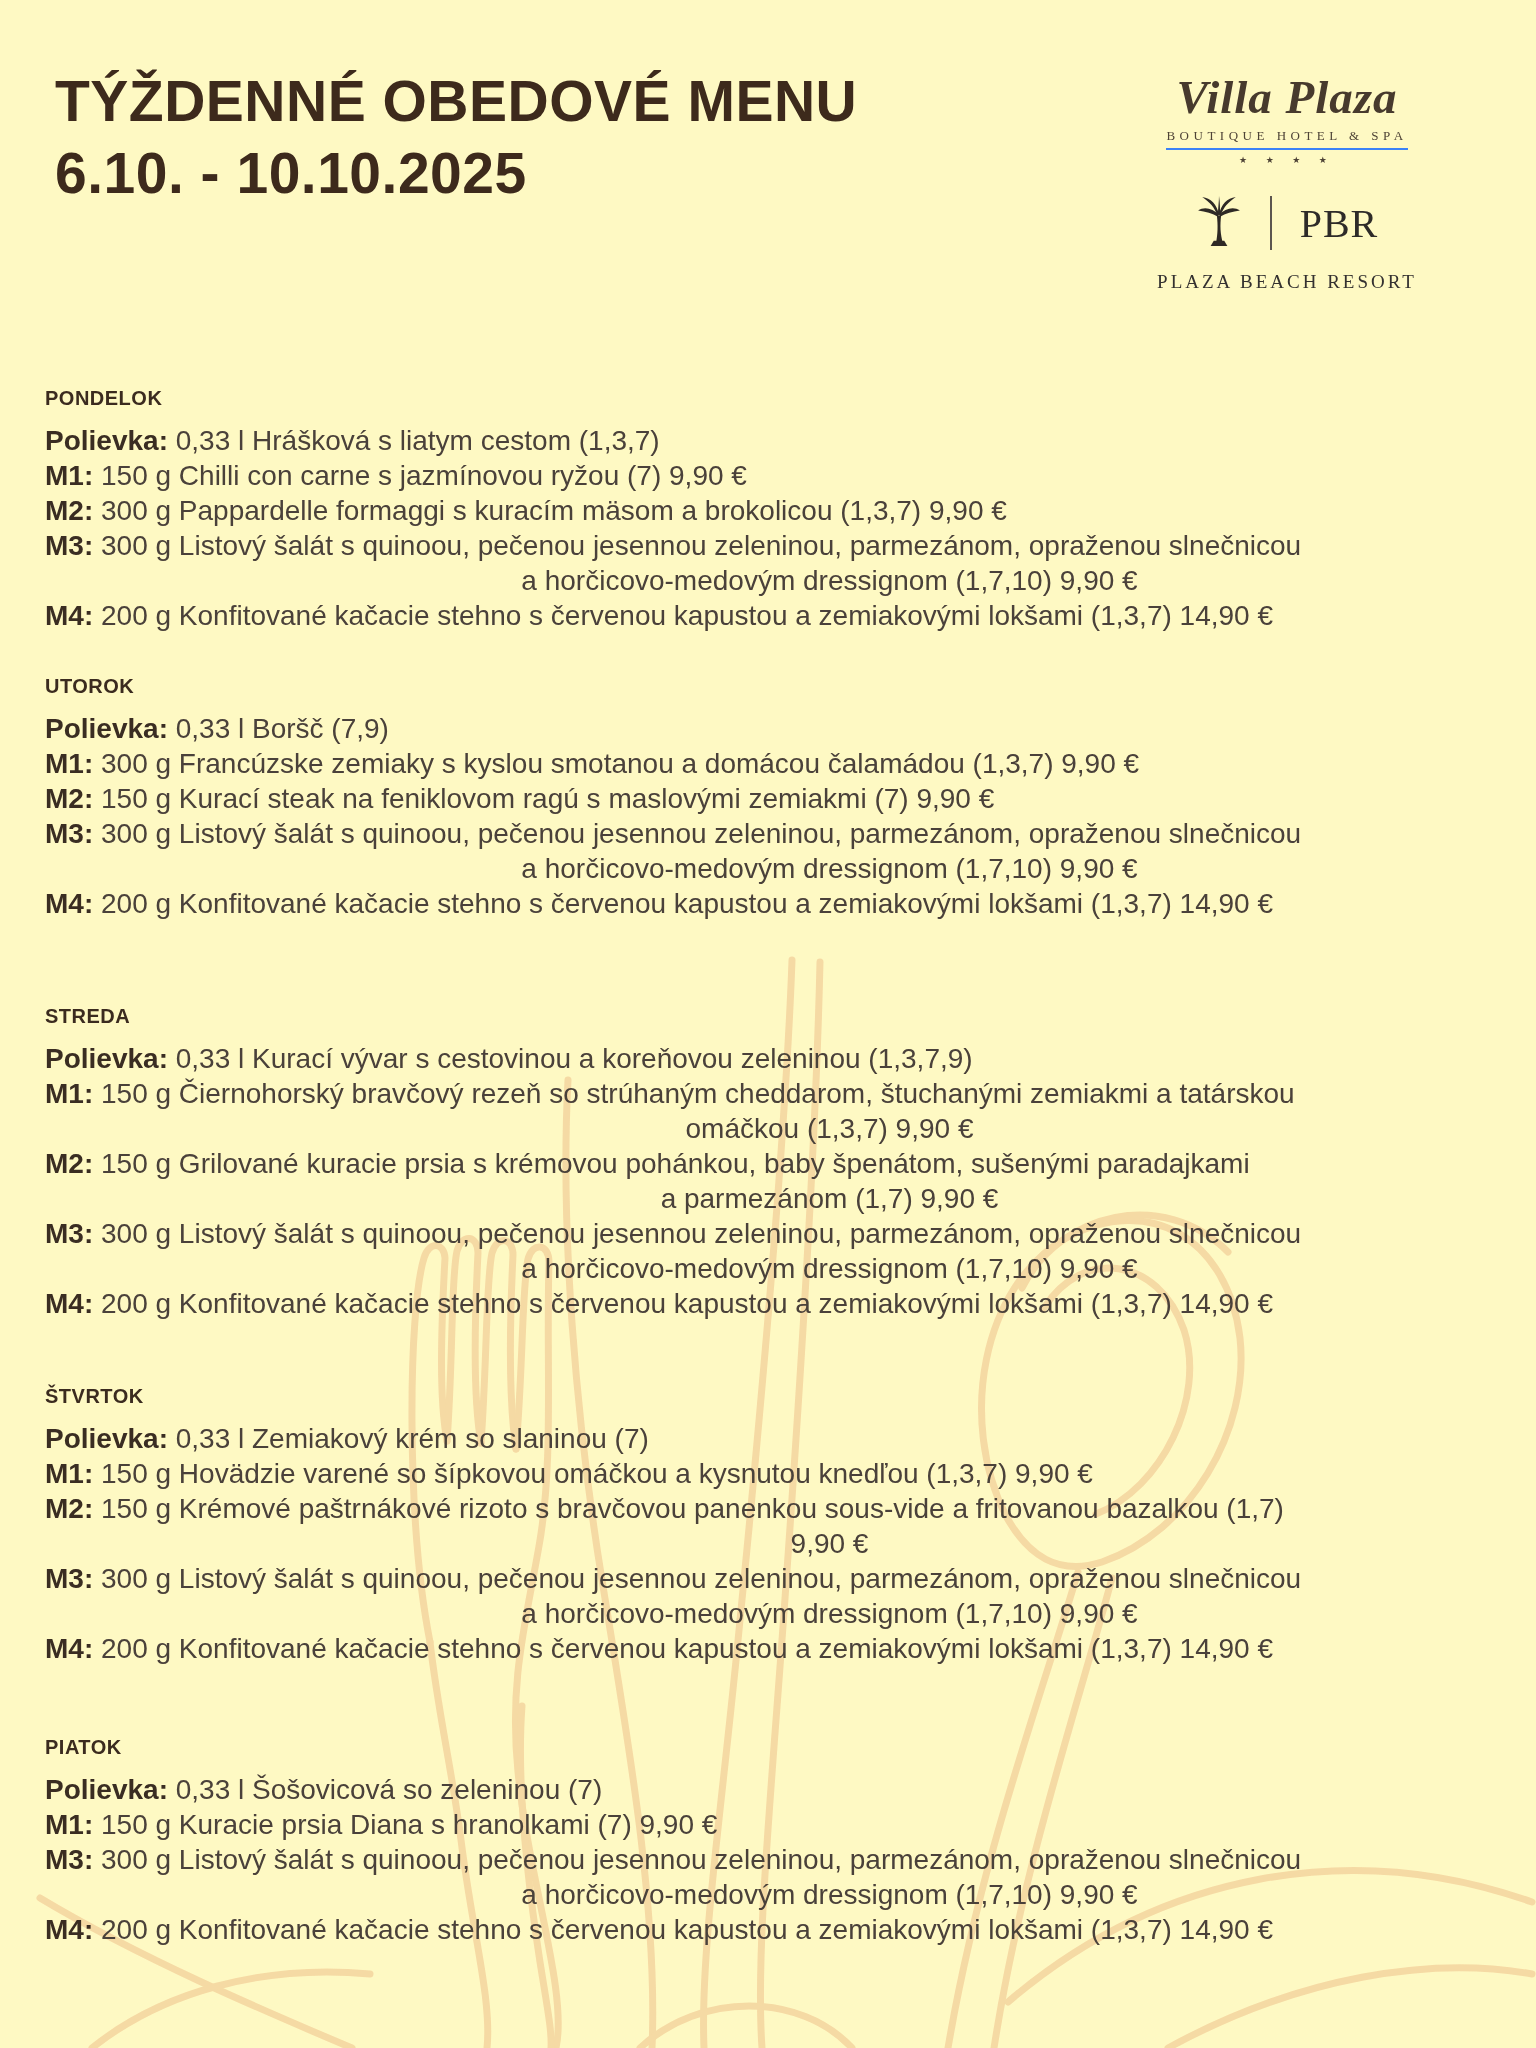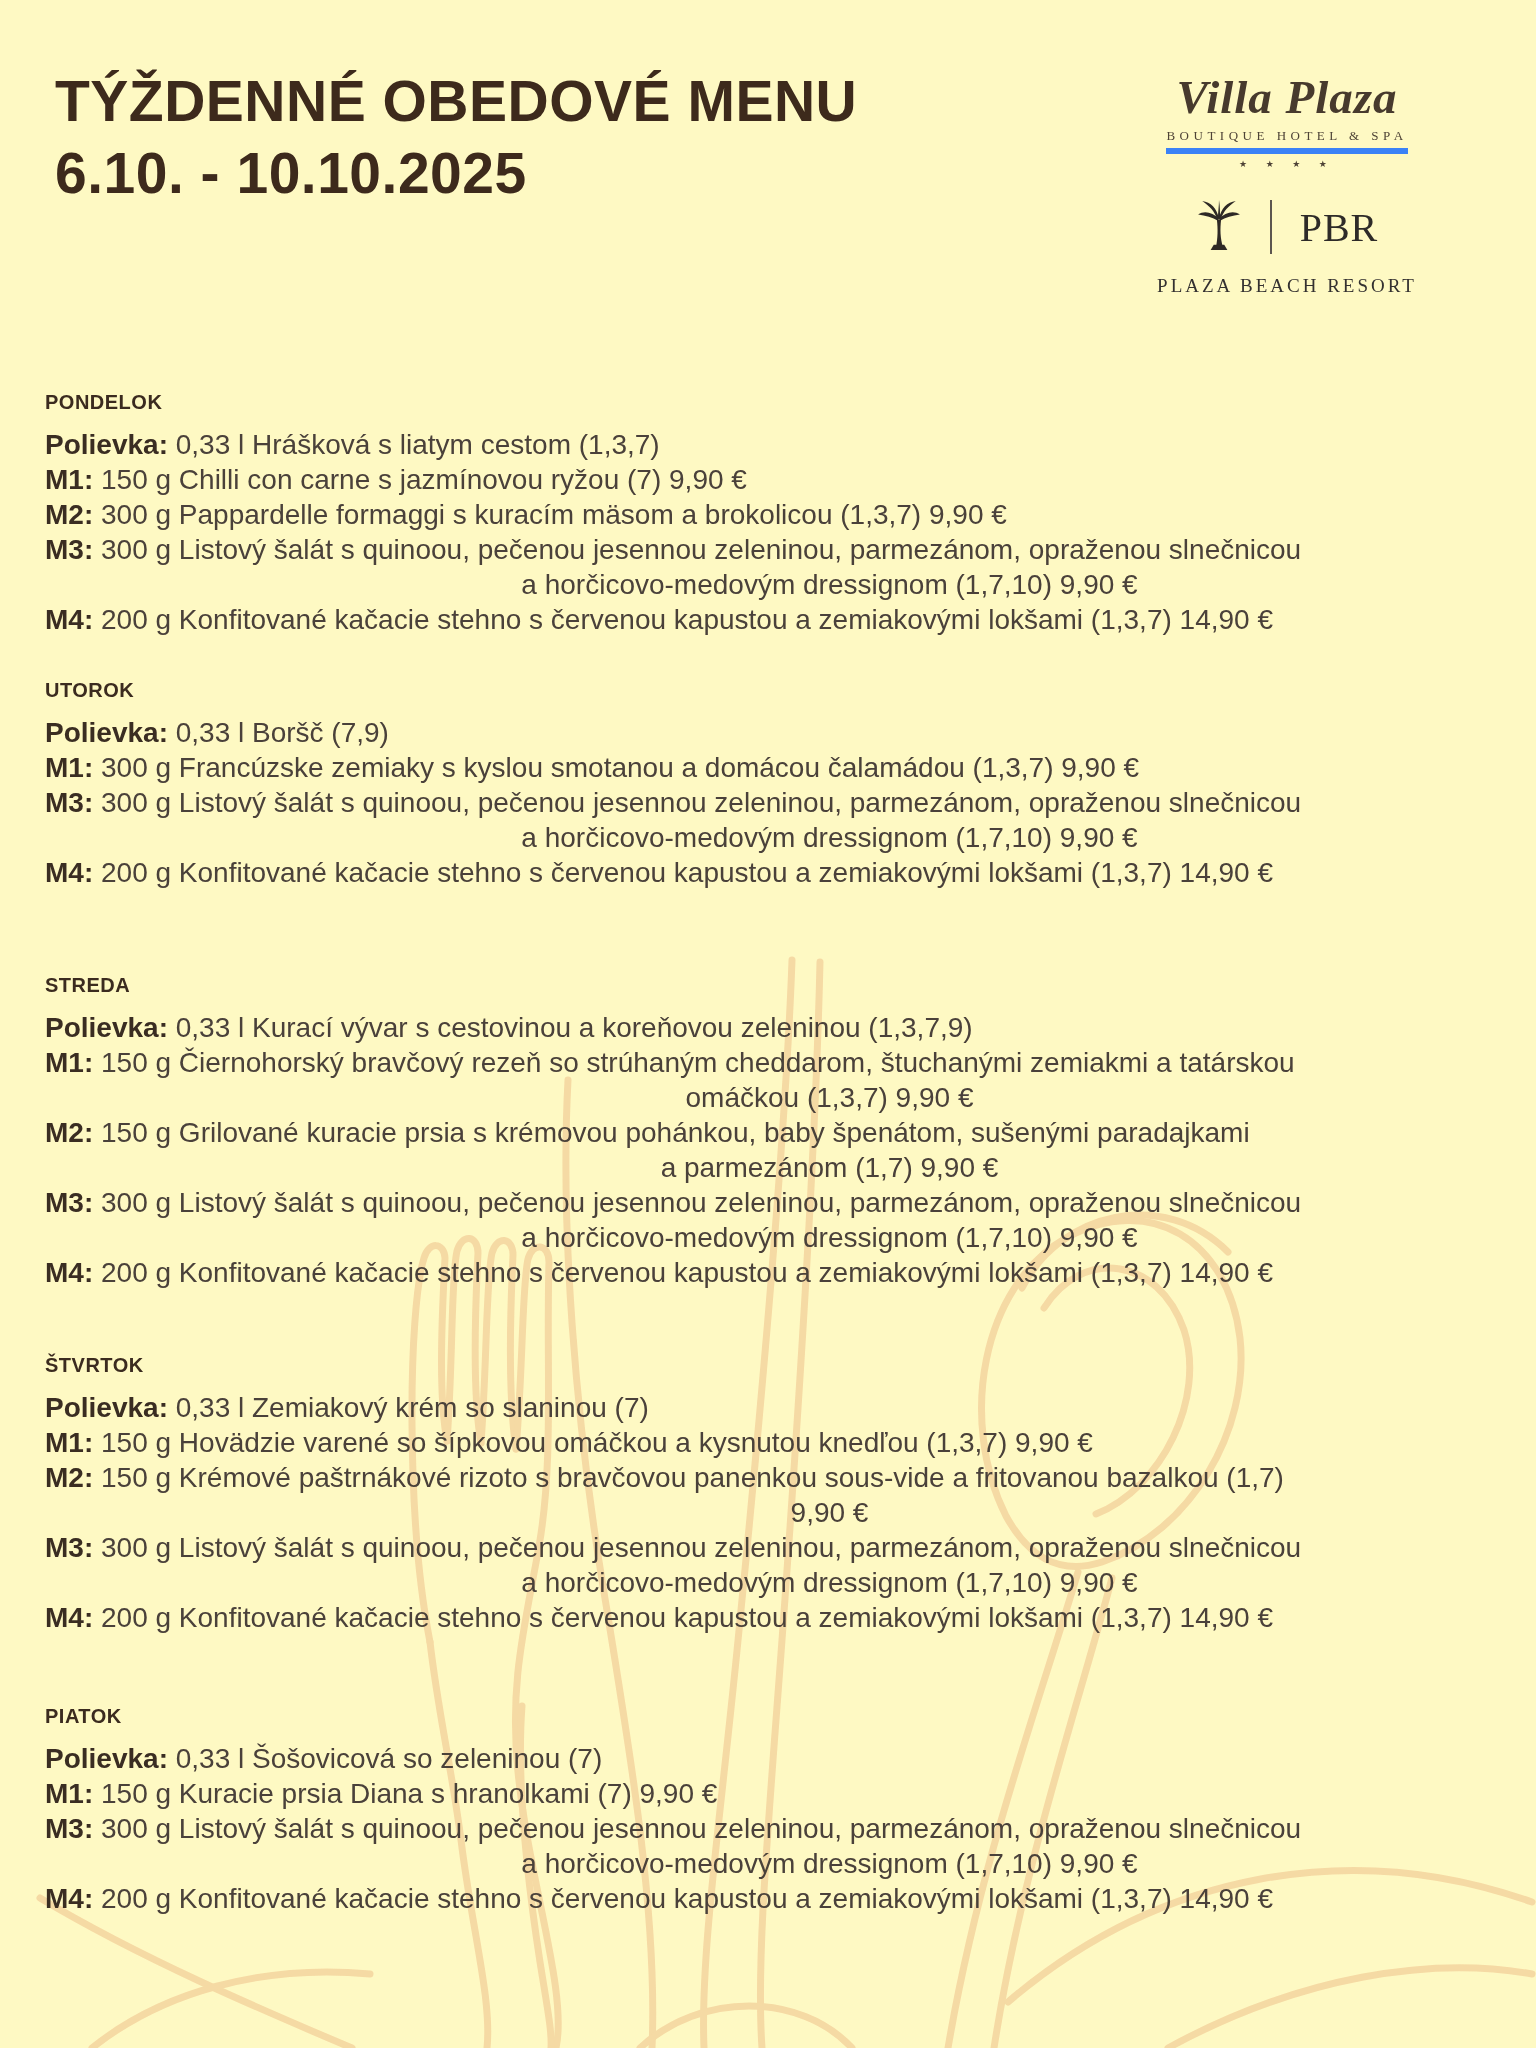--- a/index.html
+++ b/index.html
@@ -20,21 +20,21 @@
     letter-spacing:0.5px;margin-left:10px;
   }
   .logo{text-align:center;margin-right:14px;margin-top:4px;width:390px;}
   .villa-script{
     font-family:"Liberation Serif",serif;font-style:italic;font-weight:bold;
     font-size:47px;color:#473a2d;letter-spacing:1px;
   }
   .villa-sub{
     display:inline-block;font-family:"Liberation Serif",serif;
     font-size:13px;letter-spacing:4.5px;color:#4e4336;
-    border-bottom:6px solid #3b82f6;padding-bottom:4px;margin-top:4px;
+    border-bottom:2px solid #3b82f6;padding-bottom:4px;margin-top:4px;
   }
   .stars{font-size:9px;letter-spacing:8px;color:#4e4336;margin-top:5px;}
   .pbr-row{display:flex;align-items:center;justify-content:center;gap:28px;margin-top:28px;}
   .pbr-divider{width:2px;height:54px;background:#5c564f;}
   .pbr-abbr{font-family:"Liberation Serif",serif;font-size:40px;color:#2e2b28;letter-spacing:1px;}
   .resort-name{font-family:"Liberation Serif",serif;font-size:19px;letter-spacing:3px;color:#343130;margin-top:18px;}
 
   
   .day{margin:0;}
   .day:nth-child(1){margin-bottom:36px;}
@@ -120,20 +120,21 @@
           <div class="item"><span class="lab">Polievka: </span><span>0,33 l Hrášková s liatym cestom (1,3,7)</span></div>
           <div class="item"><span class="lab">M1: </span><span>150 g Chilli con carne s jazmínovou ryžou (7) 9,90 €</span></div>
           <div class="item"><span class="lab">M2: </span><span>300 g Pappardelle formaggi s kuracím mäsom a brokolicou (1,3,7) 9,90 €</span></div>
           <div class="item"><span class="lab">M3: </span><span>300 g Listový šalát s quinoou, pečenou jesennou zeleninou, parmezánom, opraženou slnečnicou</span><div class="cont">a horčicovo-medovým dressignom (1,7,10) 9,90 €</div></div>
           <div class="item"><span class="lab">M4: </span><span>200 g Konfitované kačacie stehno s červenou kapustou a zemiakovými lokšami (1,3,7) 14,90 €</span></div>
         </section>
         <section class="day">
           <h2 class="day-name">UTOROK</h2>
           <div class="item"><span class="lab">Polievka: </span><span>0,33 l Boršč (7,9)</span></div>
           <div class="item"><span class="lab">M1: </span><span>300 g Francúzske zemiaky s kyslou smotanou a domácou čalamádou (1,3,7) 9,90 €</span></div>
+          <div class="item"><span class="lab">M2: </span><span>150 g Kurací steak na feniklovom ragú s maslovými zemiakmi (7) 9,90 €</span></div>
           <div class="item"><span class="lab">M3: </span><span>300 g Listový šalát s quinoou, pečenou jesennou zeleninou, parmezánom, opraženou slnečnicou</span><div class="cont">a  horčicovo-medovým dressignom (1,7,10) 9,90 €</div></div>
           <div class="item"><span class="lab">M4: </span><span>200 g Konfitované kačacie stehno s červenou kapustou a zemiakovými lokšami (1,3,7) 14,90 €</span></div>
         </section>
         <section class="day">
           <h2 class="day-name">STREDA</h2>
           <div class="item"><span class="lab">Polievka: </span><span>0,33 l Kurací vývar s cestovinou a koreňovou zeleninou (1,3,7,9)</span></div>
           <div class="item"><span class="lab">M1: </span><span>150 g Čiernohorský bravčový rezeň so strúhaným cheddarom, štuchanými zemiakmi a tatárskou</span><div class="cont">omáčkou (1,3,7) 9,90 €</div></div>
           <div class="item"><span class="lab">M2: </span><span>150 g Grilované kuracie prsia s krémovou pohánkou, baby špenátom, sušenými paradajkami</span><div class="cont">a parmezánom (1,7) 9,90 €</div></div>
           <div class="item"><span class="lab">M3: </span><span>300 g Listový šalát s quinoou, pečenou jesennou zeleninou, parmezánom, opraženou slnečnicou</span><div class="cont">a horčicovo-medovým dressignom (1,7,10) 9,90 €</div></div>
           <div class="item"><span class="lab">M4: </span><span>200 g Konfitované kačacie stehno s červenou kapustou a zemiakovými lokšami (1,3,7) 14,90 €</span></div>

